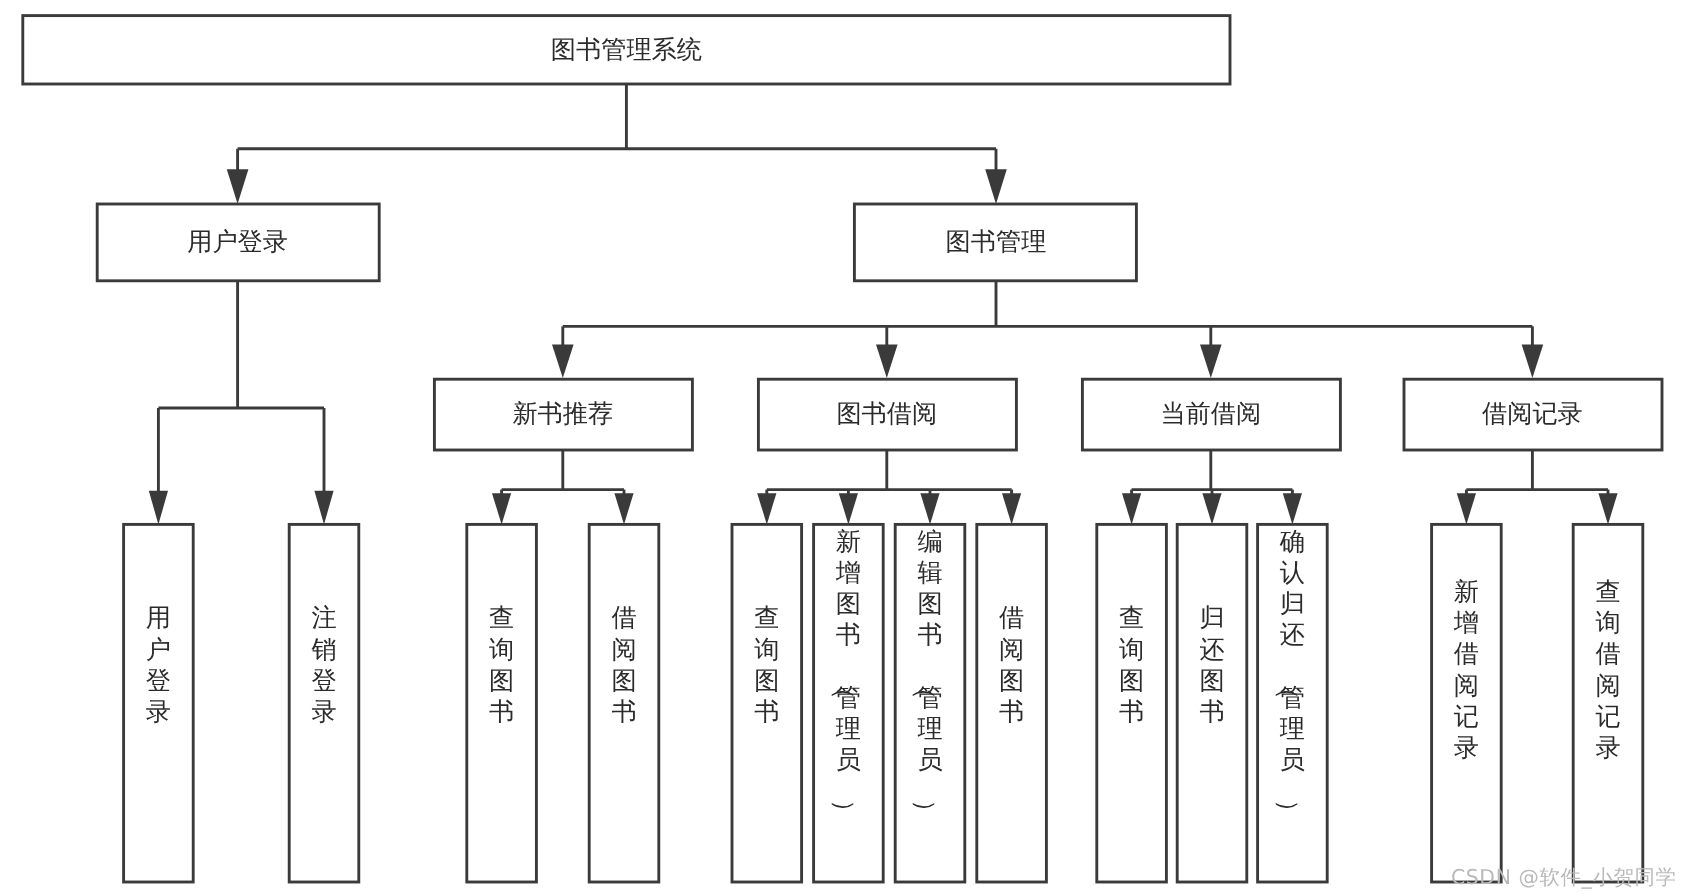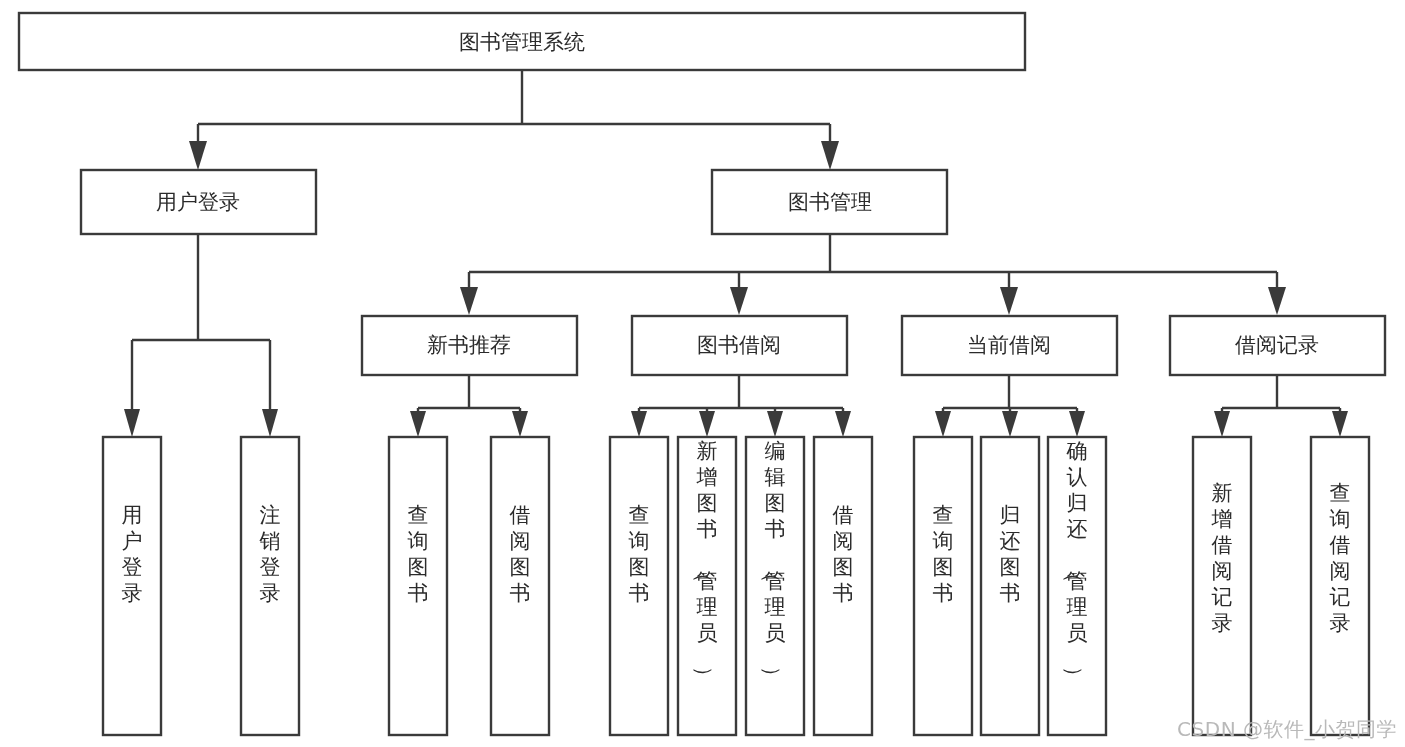--- a/index.html
+++ b/index.html
@@ -53,21 +53,21 @@
   }
   .arrow-head {
     fill: #3a3a3a;
     stroke: none;
   }
   .watermark-text {
     position: absolute;
     right: 8px;
     bottom: 4px;
     font-family: "DejaVu Sans", "Liberation Sans", sans-serif;
-    font-size: 20px;
+    font-size: 17px;
     color: #b9b9b9;
     white-space: nowrap;
     letter-spacing: 0.5px;
     pointer-events: none;
   }
 </style>
 </head>
 <body>
 
 <div id="diagram-root">

